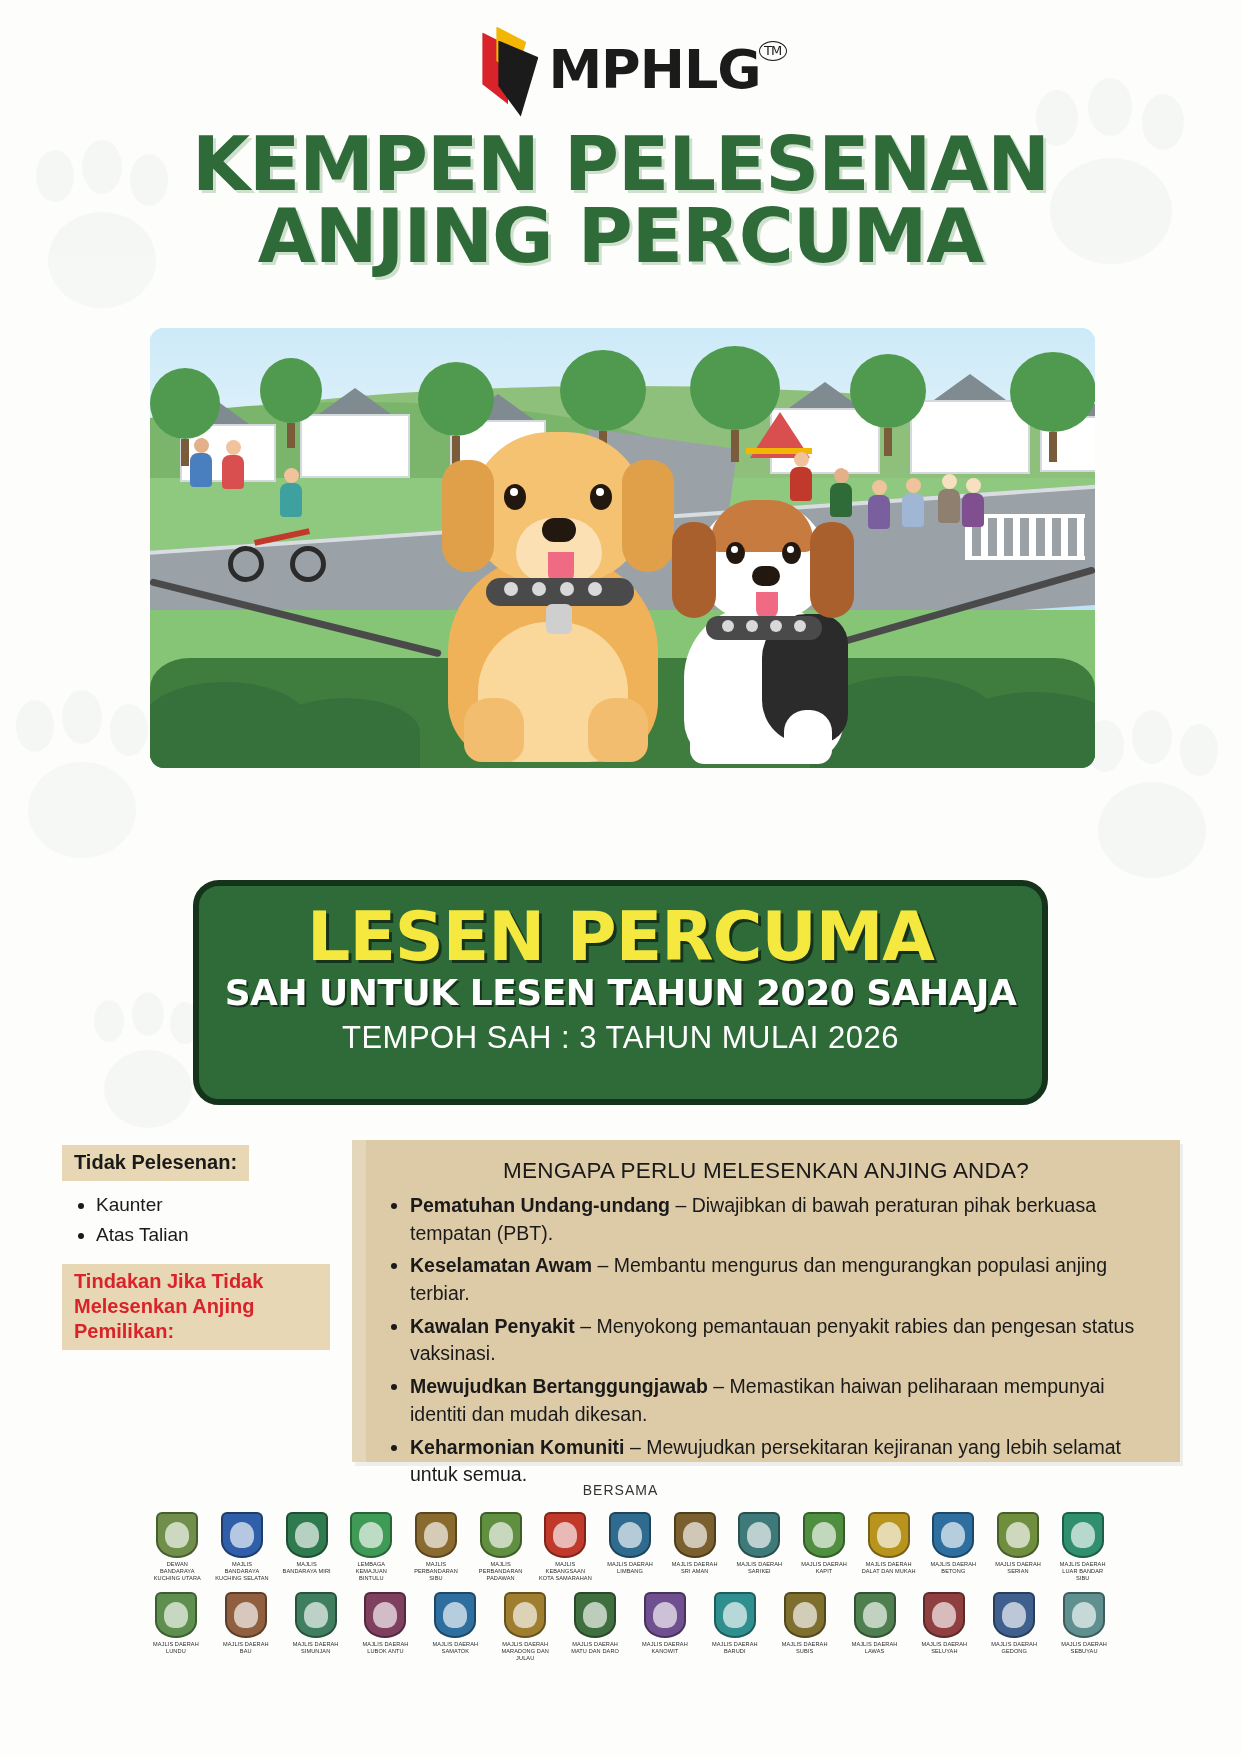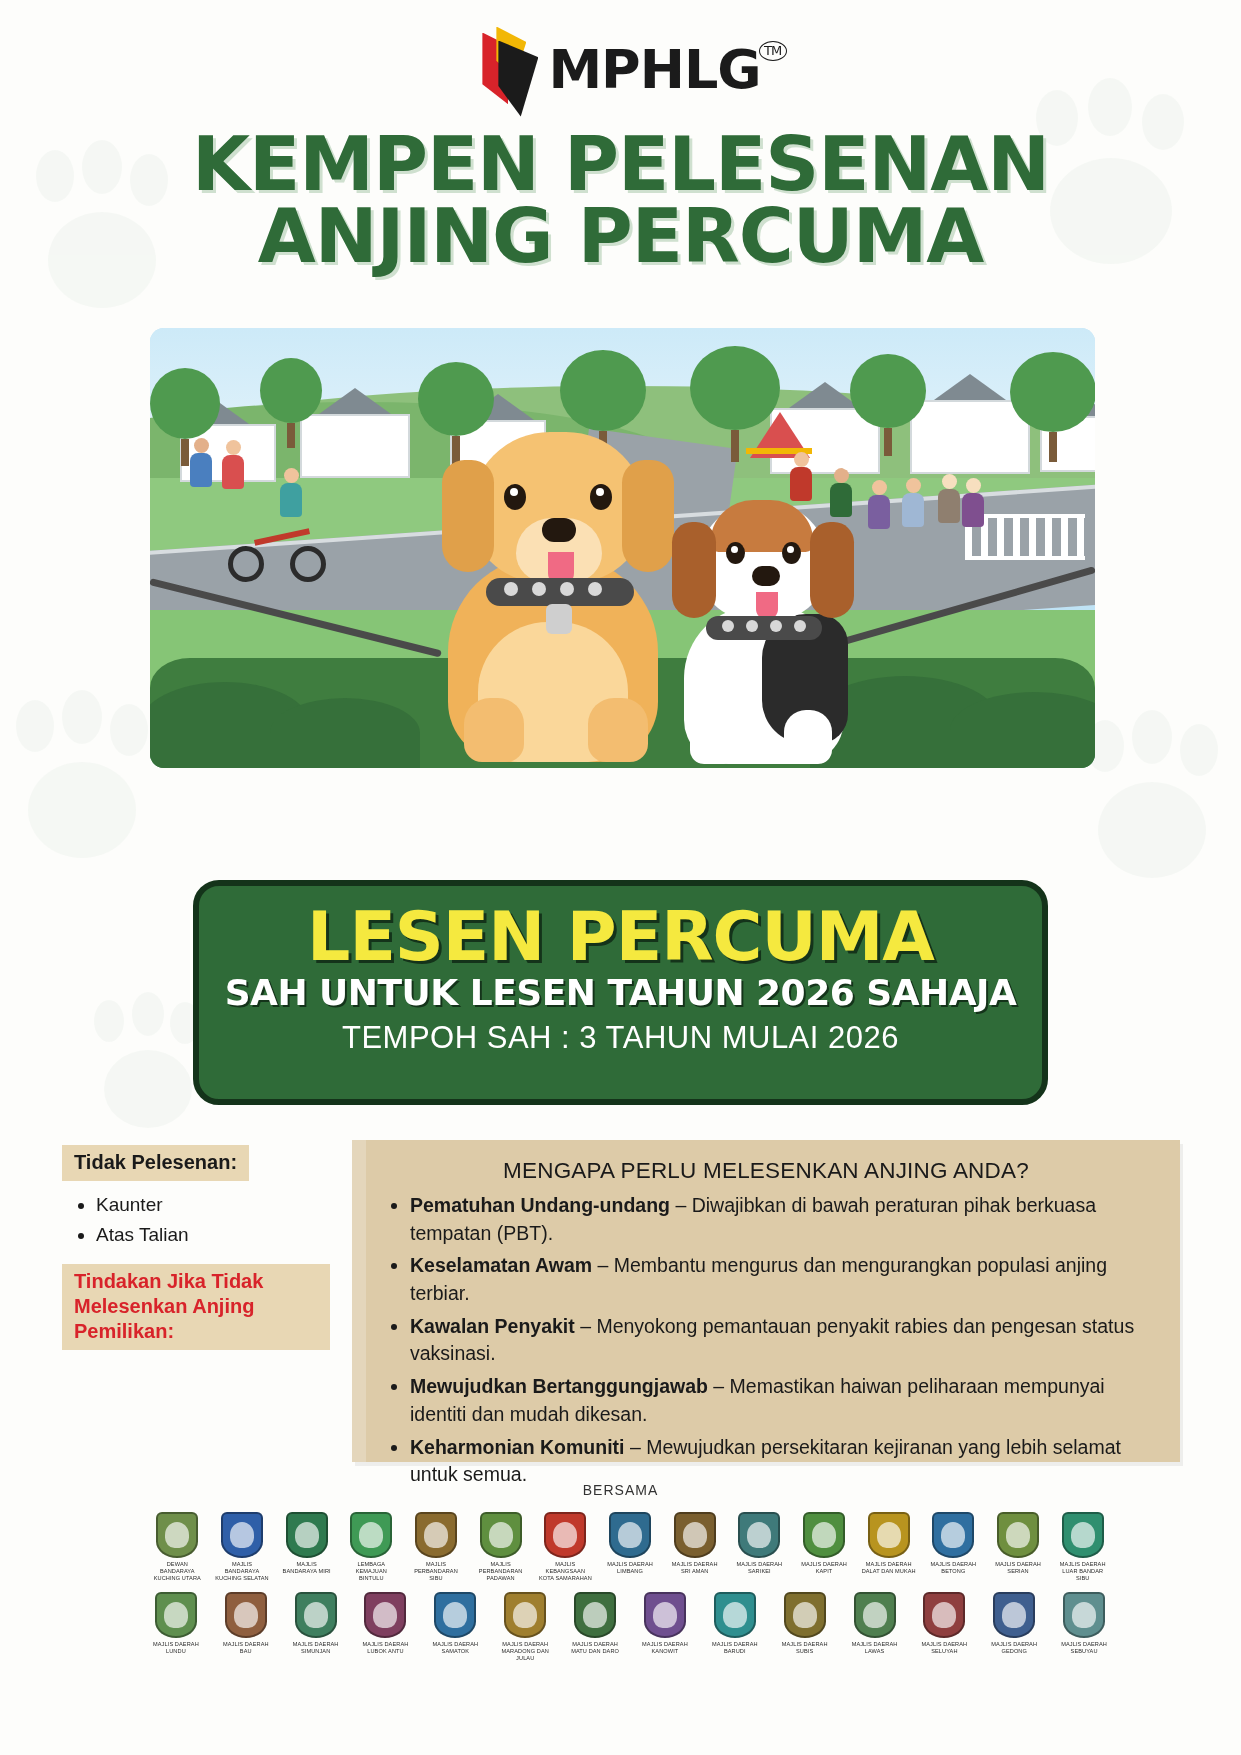--- a/index.html
+++ b/index.html
@@ -428,21 +428,21 @@
       <div style="position:absolute; left:56px; top:120px; width:116px; height:24px; background:#4a4a4a; border-radius:14px;"></div>
       <div style="position:absolute; left:72px; top:124px; width:12px; height:12px; background:#d8d8d8; border-radius:50%;"></div>
       <div style="position:absolute; left:96px; top:124px; width:12px; height:12px; background:#d8d8d8; border-radius:50%;"></div>
       <div style="position:absolute; left:120px; top:124px; width:12px; height:12px; background:#d8d8d8; border-radius:50%;"></div>
       <div style="position:absolute; left:144px; top:124px; width:12px; height:12px; background:#d8d8d8; border-radius:50%;"></div>
     </div>
   </div>
 
   <div class="banner">
     <div class="l1">LESEN PERCUMA</div>
-    <div class="l2">SAH UNTUK LESEN TAHUN 2026 SAHAJA</div>
+    <div class="l2">SAH UNTUK LESEN TAHUN 2020 SAHAJA</div>
     <div class="l3">TEMPOH SAH : 3 TAHUN MULAI 2026</div>
   </div>
 
   <div class="left-col">
     <div class="tag">Tidak Pelesenan:</div>
     <ul class="bullets">
       <li>Kaunter</li>
       <li>Atas Talian</li>
     </ul>
     <div style="height:14px;"></div>

